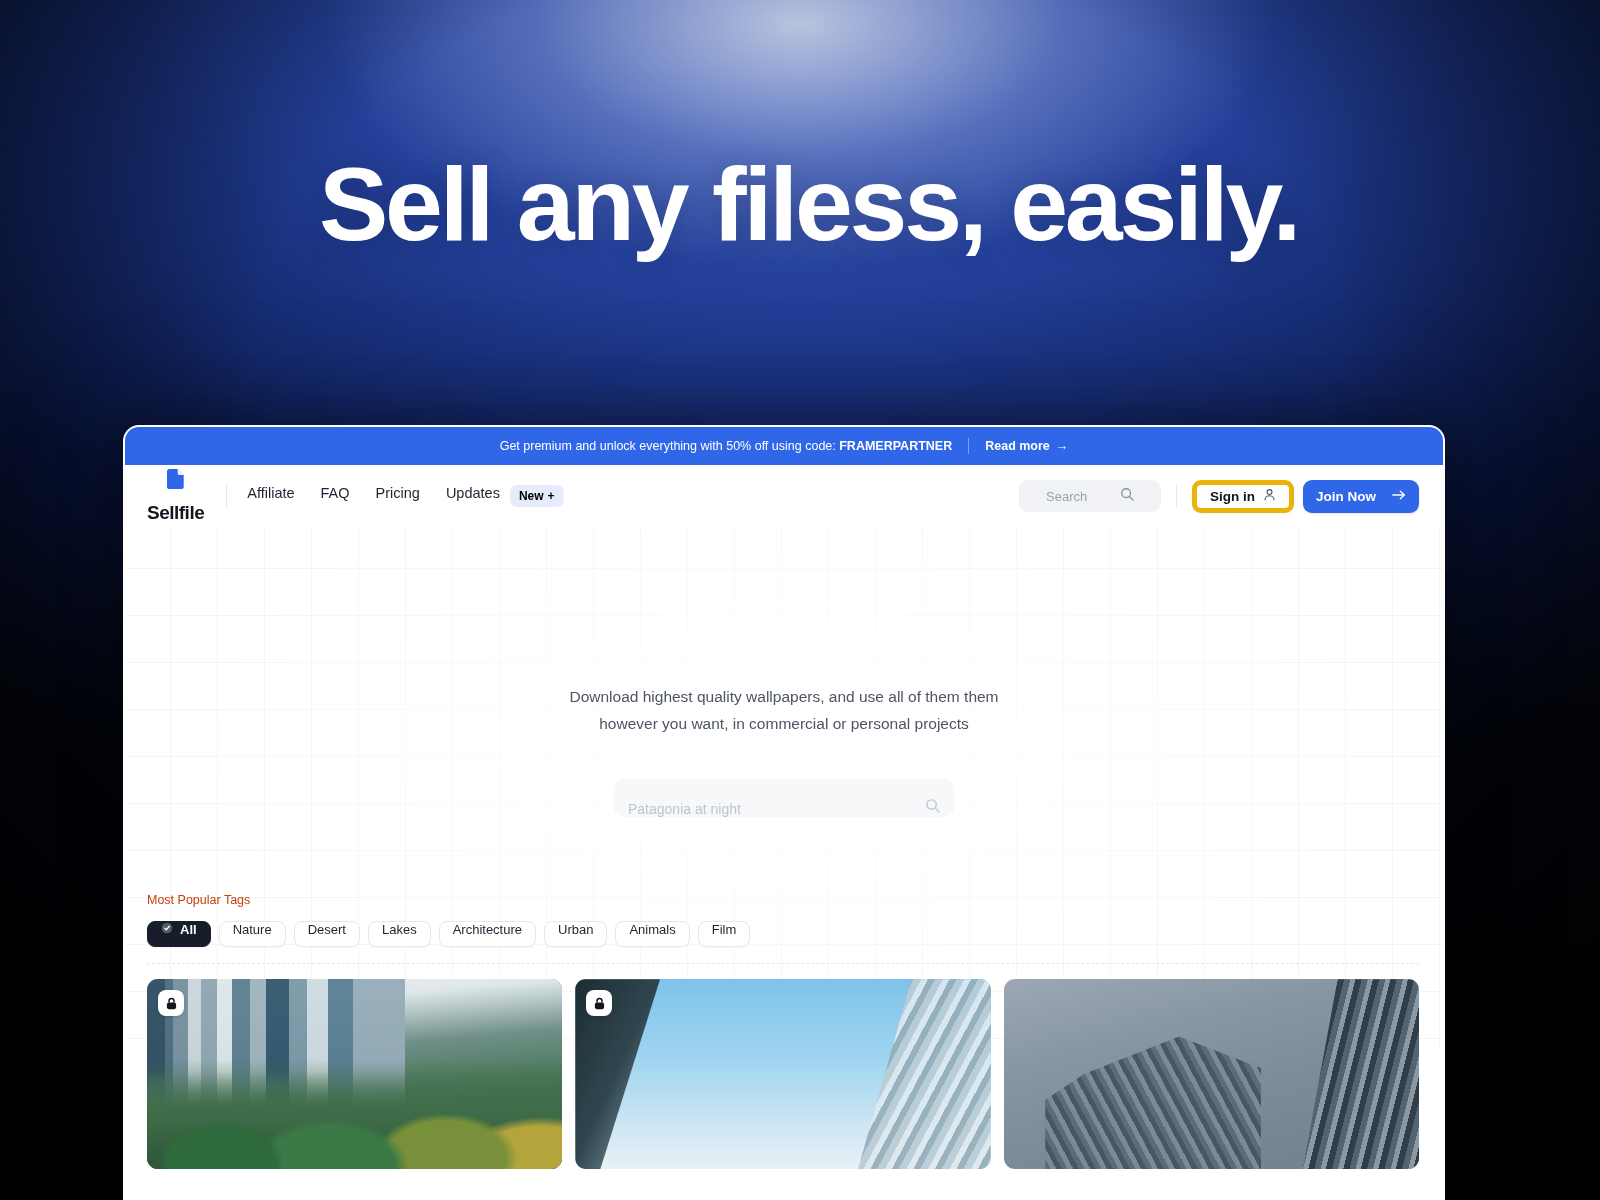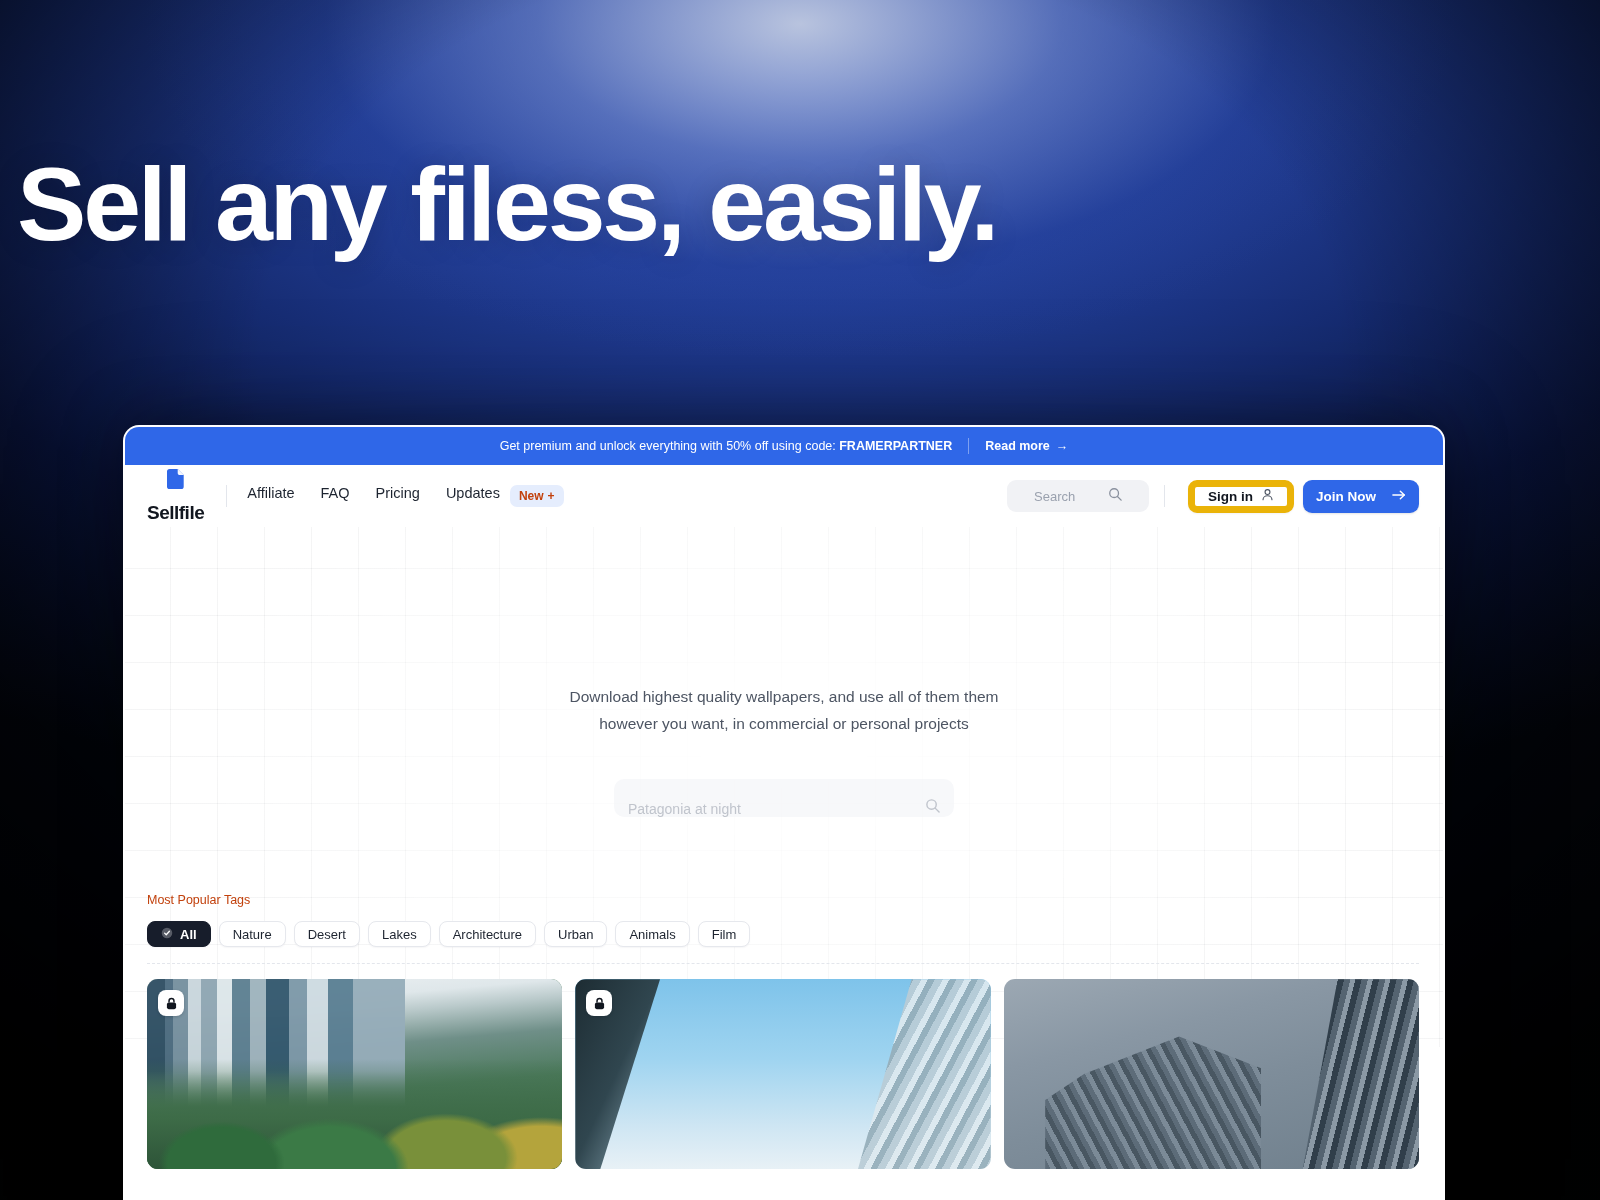--- a/index.html
+++ b/index.html
@@ -24,20 +24,21 @@
   .backdrop-vignette {
     position:absolute; inset:0;
     background:
       radial-gradient(ellipse 1200px 900px at 50% 30%, rgba(0,0,0,0) 45%, rgba(0,0,0,0.55) 78%, rgba(0,0,0,0.92) 100%);
   }
 
   
   .hero-title {
     position:absolute;
     top:152px; left:17px; right:0;
+    text-align:center;
     color:#ffffff;
     font-size:104px;
     font-weight:700;
     letter-spacing:-3.2px;
     line-height:1.0;
     text-shadow:0 2px 30px rgba(0,0,0,0.18);
   }
 
   
   .browser {
@@ -92,21 +93,21 @@
   .nav-divider {
     width:1px; height:22px; background:#e3e6ec; margin:0 20px 0 22px;
   }
   .nav-links { display:flex; gap:26px; }
   .nav-link {
     font-size:14.5px; color:#1d2430; font-weight:500;
     text-decoration:none; cursor:pointer; white-space:nowrap;
   }
   .badge-new {
     display:inline-flex; align-items:center; gap:4px;
-    background:#e5edfd; color:#c2410c;
+    background:#e5edfd; color:#000000;
     font-size:12px; font-weight:600;
     padding:4px 9px; border-radius:7px;
     margin-left:-16px;
     cursor:pointer;
   }
   .nav-right {
     margin-left:auto;
     display:flex; align-items:center; gap:0;
   }
   .nav-search {
@@ -123,26 +124,25 @@
     color:#58606e;
     width:100%;
   }
   .nav-search input::placeholder { color:#9aa1ae; }
   .nav-sep {
     width:1px; height:22px; background:#e3e6ec; margin:0 15px;
   }
   .btn-signin {
     display:flex; align-items:center; gap:8px;
     height:33px; padding:0 13px;
-    background:#ffffff; border:7px solid #eab308;
+    background:#ffffff; border:5px solid #eab308;
     border-radius:9px;
     font-size:13.5px; font-weight:600; color:#11161f;
     cursor:pointer;
     box-shadow:0 1px 2px rgba(16,24,40,0.05);
-    margin-left:8px;
   }
   .btn-join {
     display:flex; align-items:center; gap:16px;
     height:33px; padding:0 13px;
     background:#2f67e8; border:none;
     border-radius:9px;
     font-size:13.5px; font-weight:600; color:#ffffff;
     margin-left:9px;
     cursor:pointer;
     box-shadow:0 1px 2px rgba(16,24,40,0.12);
@@ -208,21 +208,21 @@
     position:relative;
     margin-top:76px;
     padding:0 24px 0 22px;
   }
   .tags-label {
     font-size:12.5px; color:#c2410c; font-weight:400;
     margin-bottom:14px;
   }
   .tag-row { display:flex; gap:8px; align-items:center; }
   .tag {
-    display:flex; align-items:center; gap:7px;
+    display:flex; align-items:flex-start; gap:7px;
     height:26px; padding:0 13px;
     border-radius:8px;
     font-size:13px; font-weight:500;
     background:#ffffff; color:#1d2430;
     border:1px solid #e6e8ed;
     cursor:pointer;
     white-space:nowrap;
     box-shadow:0 1px 1.5px rgba(16,24,40,0.04);
   }
   .tag.active {

